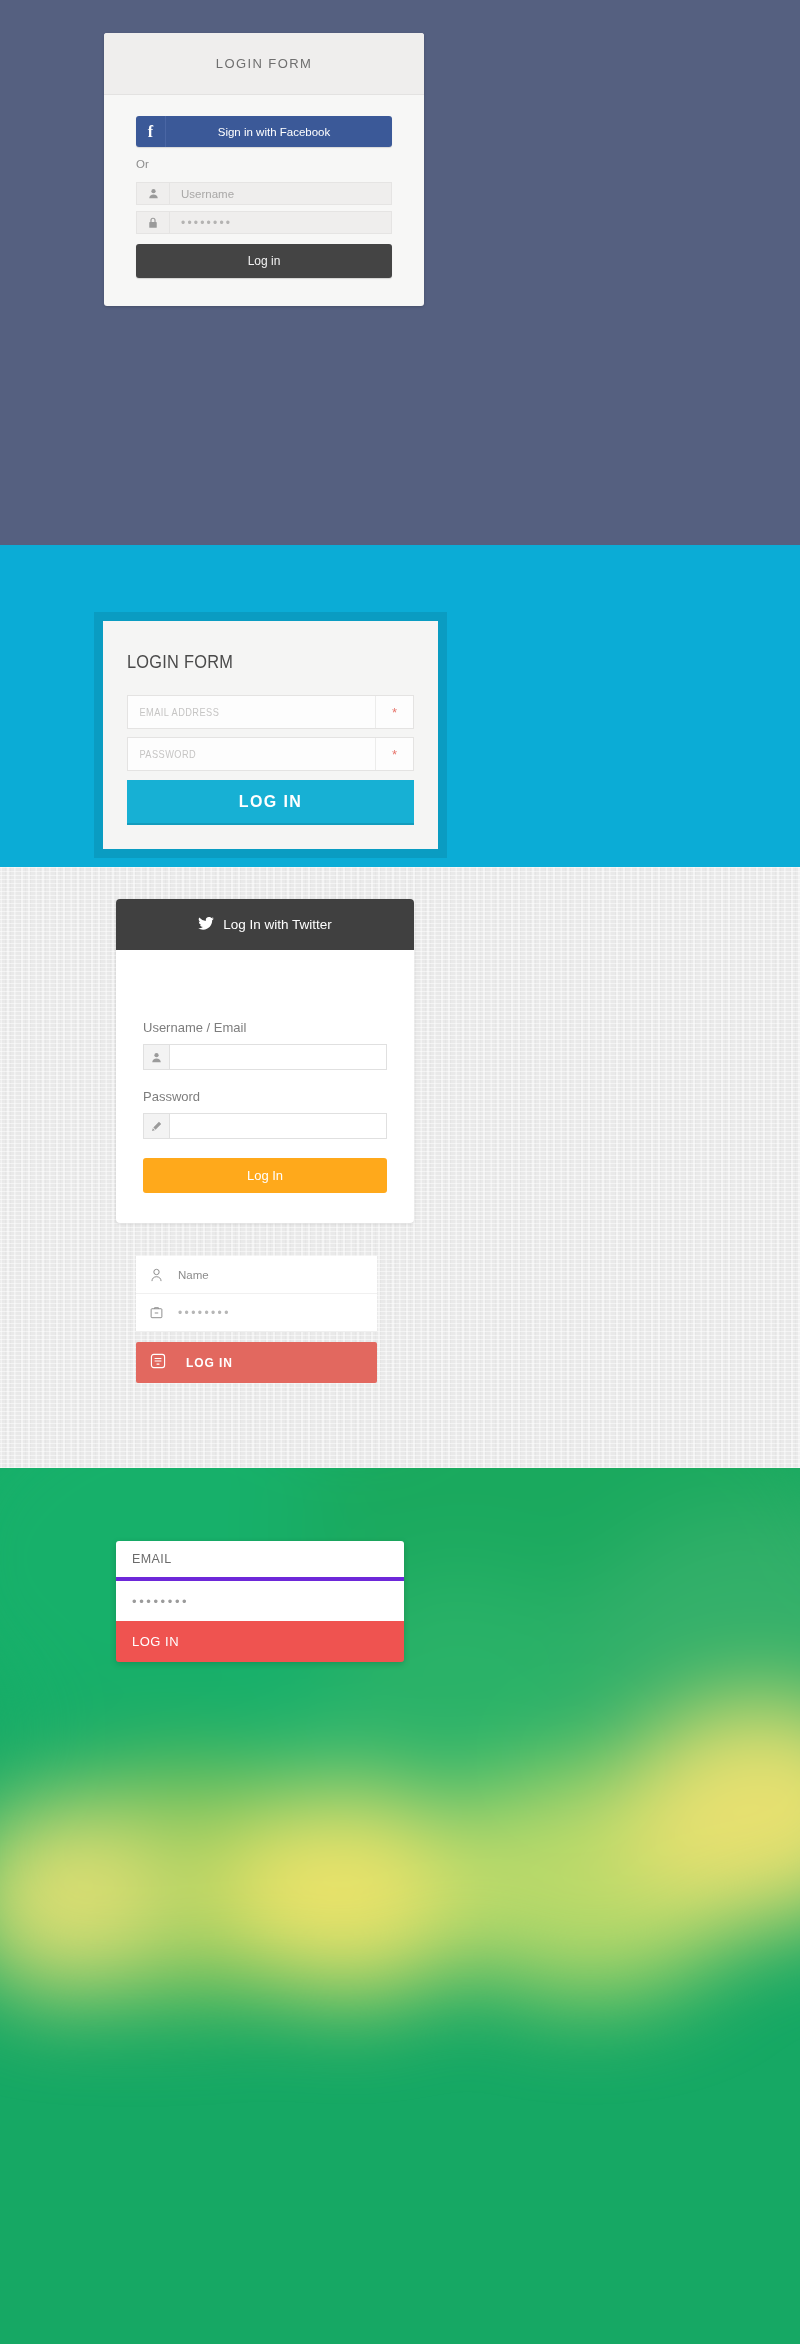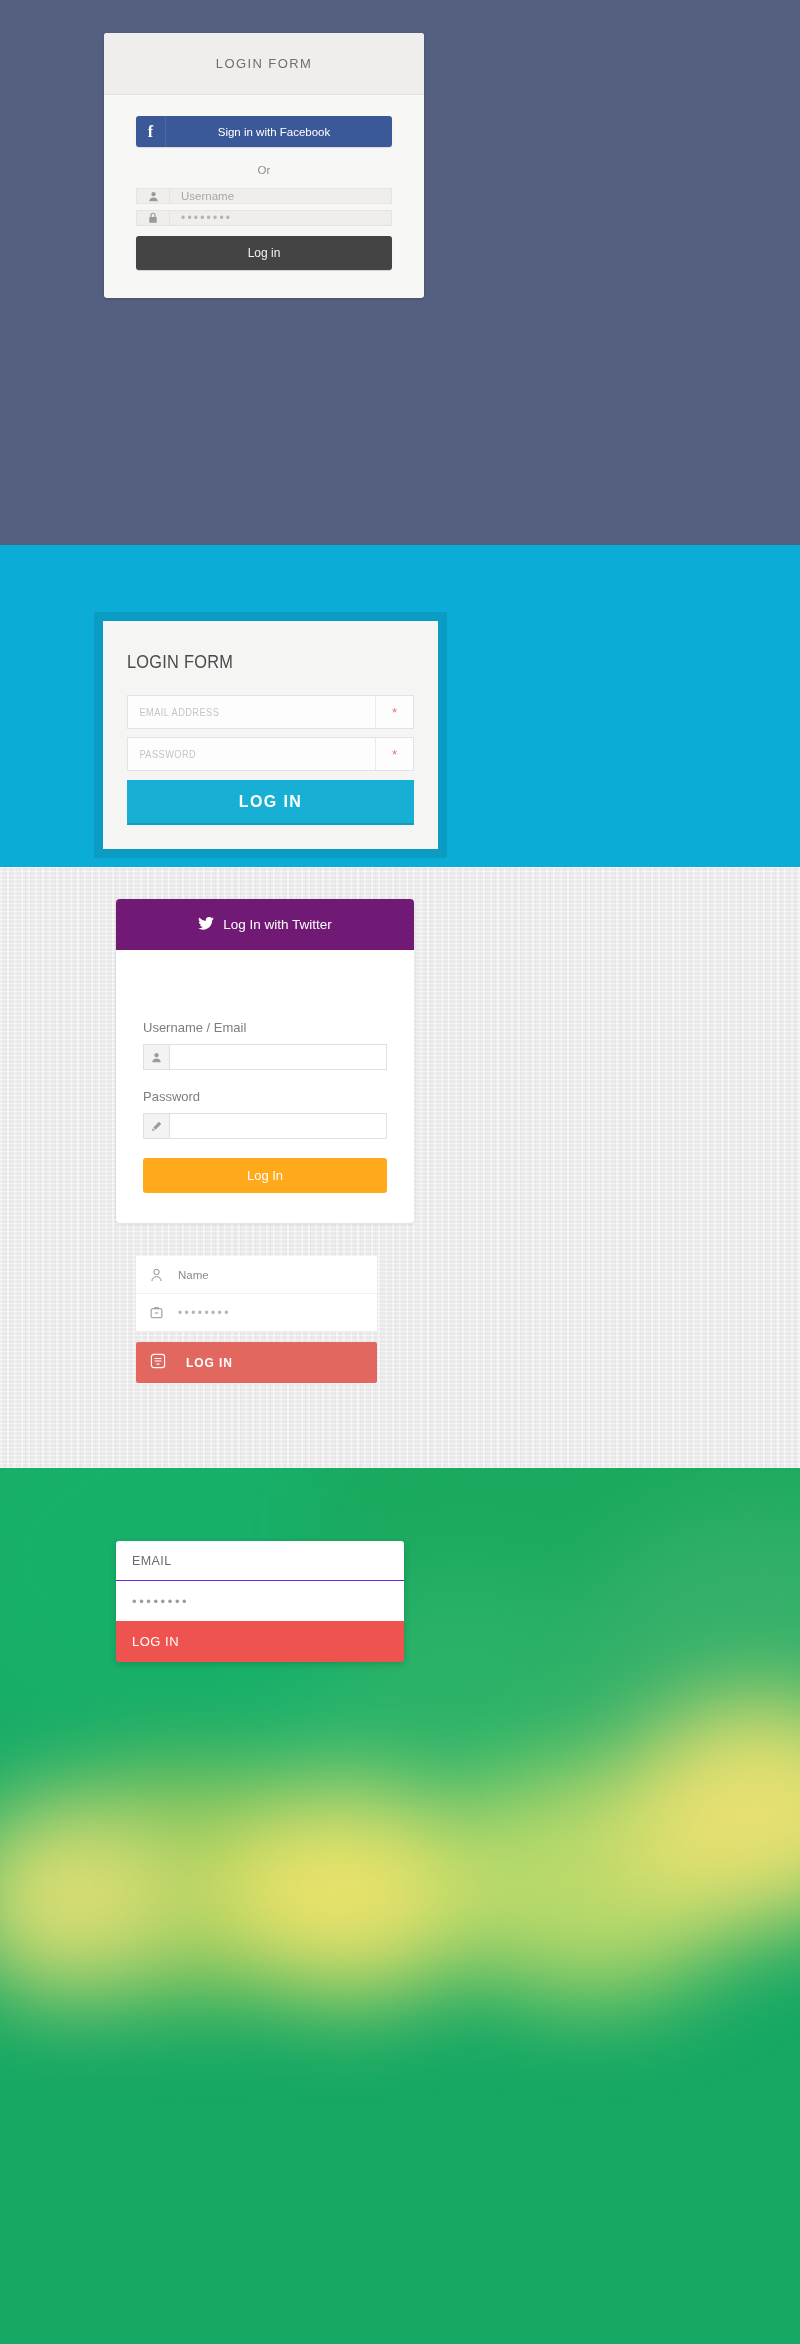--- a/index.html
+++ b/index.html
@@ -57,30 +57,30 @@
     font-family: "Liberation Serif", serif;
     font-size: 16px;
   }
   .fb-label {
     flex: 1;
     display: flex; align-items: center; justify-content: center;
     color: #fff; font-size: 11.5px;
     padding-right: 10px;
   }
   .or-text {
-    text-align: center;
+    text-align: left;
     color: #8d8d8d;
     font-size: 11.5px;
-    padding: 17px 0 12px 0;
+    padding: 11px 0 12px 0;
   }
   .inp-row {
     display: flex; align-items: stretch;
     background: #efeeed;
     border: 1px solid #e5e4e3;
-    height: 16px;
+    height: 23px;
     margin-bottom: 6px;
   }
   .inp-row .ic {
     width: 33px;
     display: flex; align-items: center; justify-content: center;
     border-right: 1px solid #e5e4e3;
     color: #9a9a9a;
   }
   .inp-row .fld {
     flex: 1;
@@ -178,21 +178,21 @@
   .card3 {
     position: absolute;
     left: 116px; top: 32px;
     width: 298px;
     background: #ffffff;
     border-radius: 4px;
     overflow: hidden;
     box-shadow: 0 1px 3px rgba(0,0,0,0.10);
   }
   .tw-head {
-    background: #701a75;
+    background: #404040;
     height: 51px;
     display: flex; align-items: center; justify-content: center;
     gap: 9px;
     color: #fff;
     font-size: 13.5px;
     cursor: pointer;
   }
   .tw-bird { display: block; }
   .card3-body { padding: 26px 27px 30px 27px; margin-top: 44px; }
   .c3-label {
@@ -271,21 +271,21 @@
     width: 288px;
     border-radius: 3px;
     overflow: hidden;
     box-shadow: 0 2px 6px rgba(0,0,0,0.17);
   }
   .c5-inp {
     height: 40px;
     background: #ffffff;
     display: flex; align-items: center;
     padding-left: 16px;
-    border-bottom: 1px solid #6d28d9;
+    border-bottom: 4px solid #6d28d9;
     font-size: 12.5px;
     color: #6b6b6b;
     letter-spacing: 0.4px;
   }
   .c5-inp.dots { letter-spacing: 2.6px; color: #9b9b9b; font-size: 13px; border-bottom: none;}
   .c5-btn {
     height: 41px;
     background: #ef5350;
     display: flex; align-items: center;
     padding-left: 16px;

